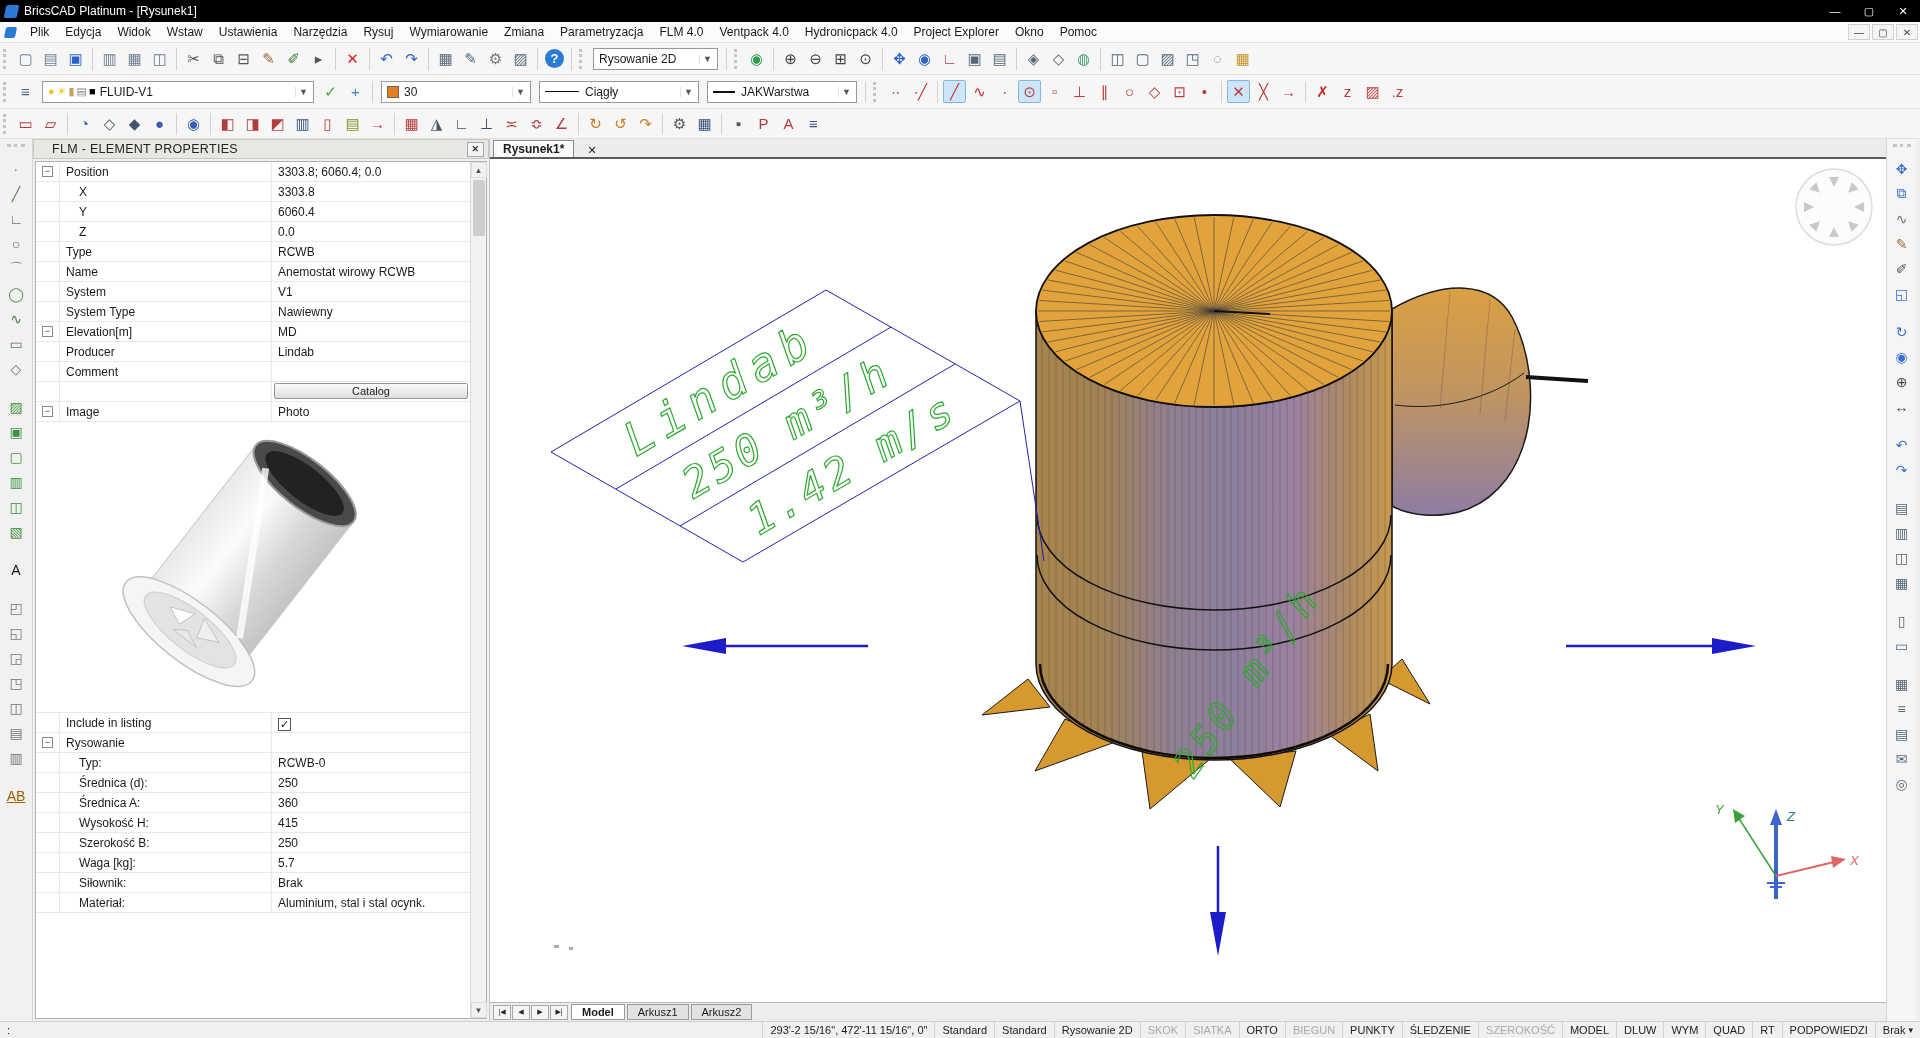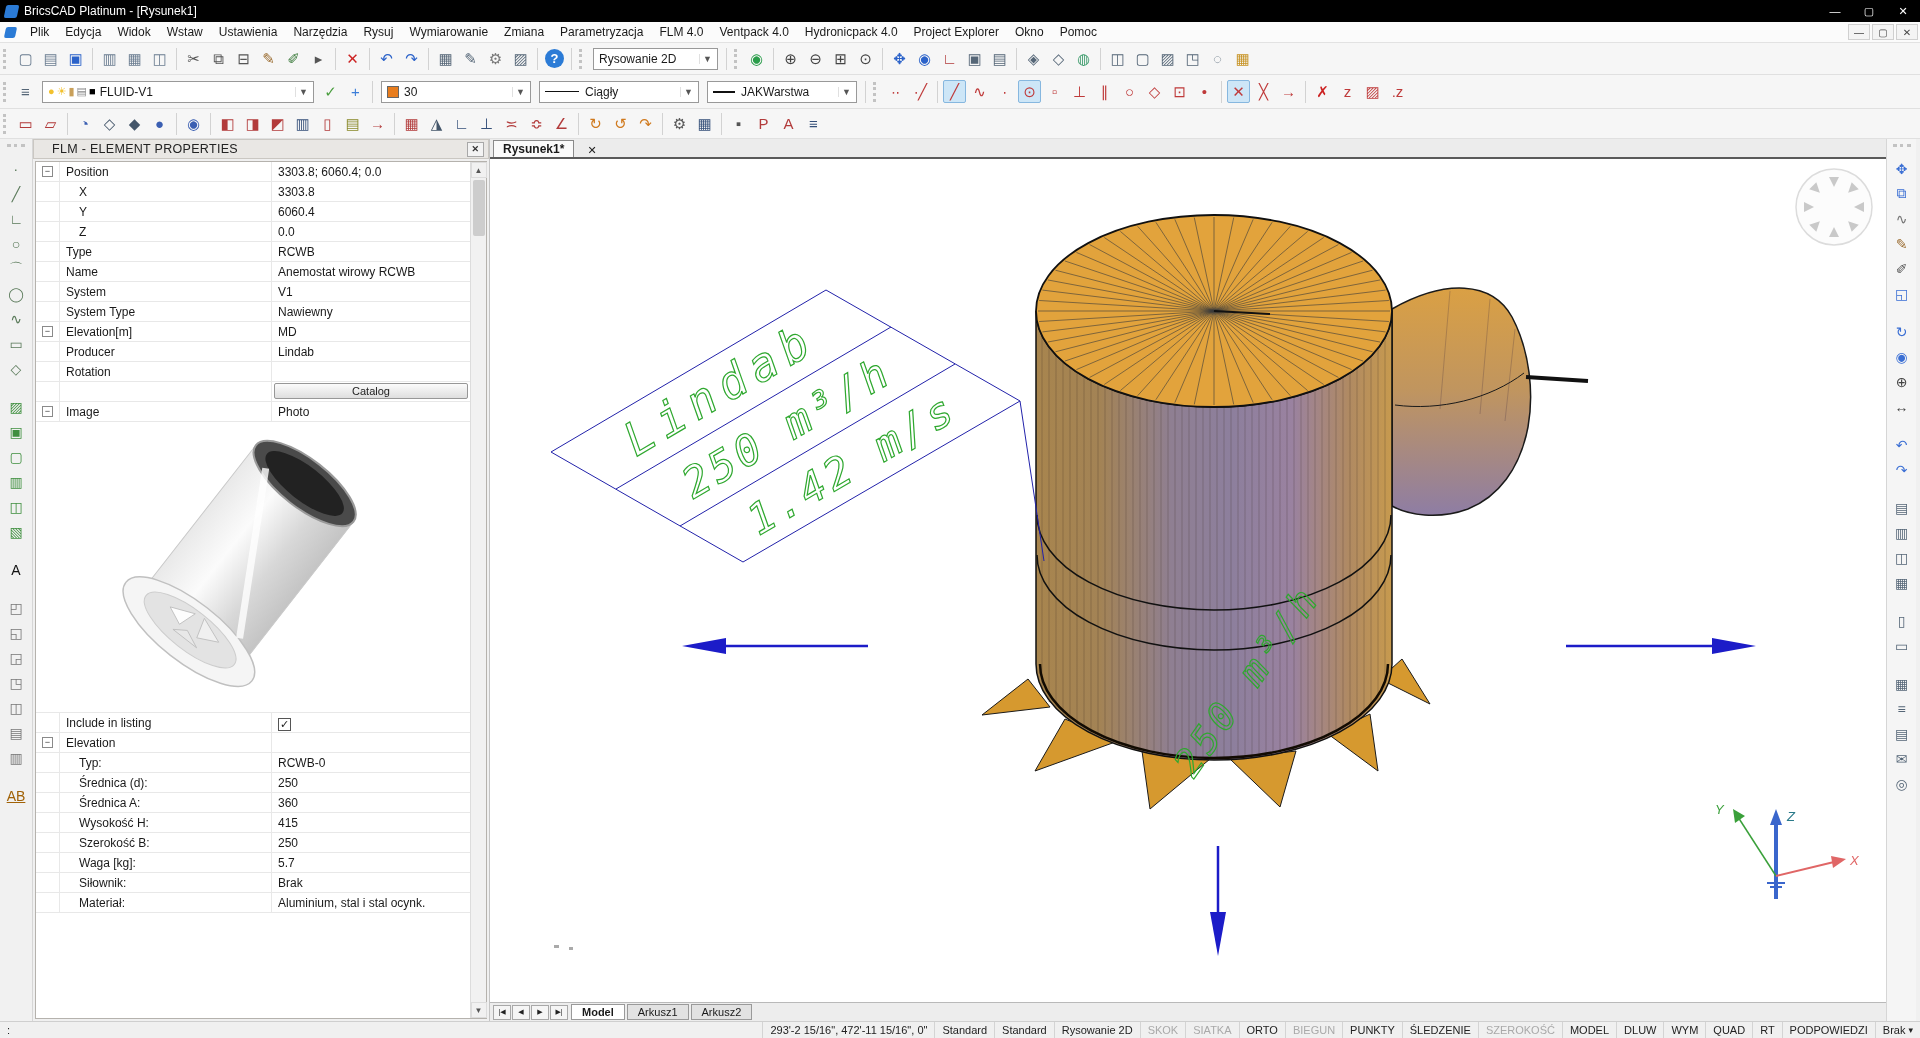--- a/index.html
+++ b/index.html
@@ -422,21 +422,21 @@
             <div class="plab">Elevation[m]</div>
             <div class="pval">MD</div>
           </div>
           <div class="prow">
             <div class="pgut"></div>
             <div class="plab">Producer</div>
             <div class="pval">Lindab</div>
           </div>
           <div class="prow">
             <div class="pgut"></div>
-            <div class="plab">Rotation</div>
+            <div class="plab">Comment</div>
             <div class="pval"></div>
           </div>
           <div class="prow">
             <div class="pgut"></div>
             <div class="plab"></div>
             <div class="pbtnwrap"><button class="pbtn">Catalog</button></div>
           </div>
           <div class="prow">
             <div class="pgut">
               <span class="expander">−</span>
@@ -475,21 +475,21 @@
             <div class="pgut"></div>
             <div class="plab">Include in listing</div>
             <div class="pval">
               <span class="pcheck">✓</span>
             </div>
           </div>
           <div class="prow">
             <div class="pgut">
               <span class="expander">−</span>
             </div>
-            <div class="plab">Elevation</div>
+            <div class="plab">Rysowanie</div>
             <div class="pval"></div>
           </div>
           <div class="prow">
             <div class="pgut"></div>
             <div class="plab sub">Typ:</div>
             <div class="pval">RCWB-0</div>
           </div>
           <div class="prow">
             <div class="pgut"></div>
             <div class="plab sub">Średnica (d):</div>

